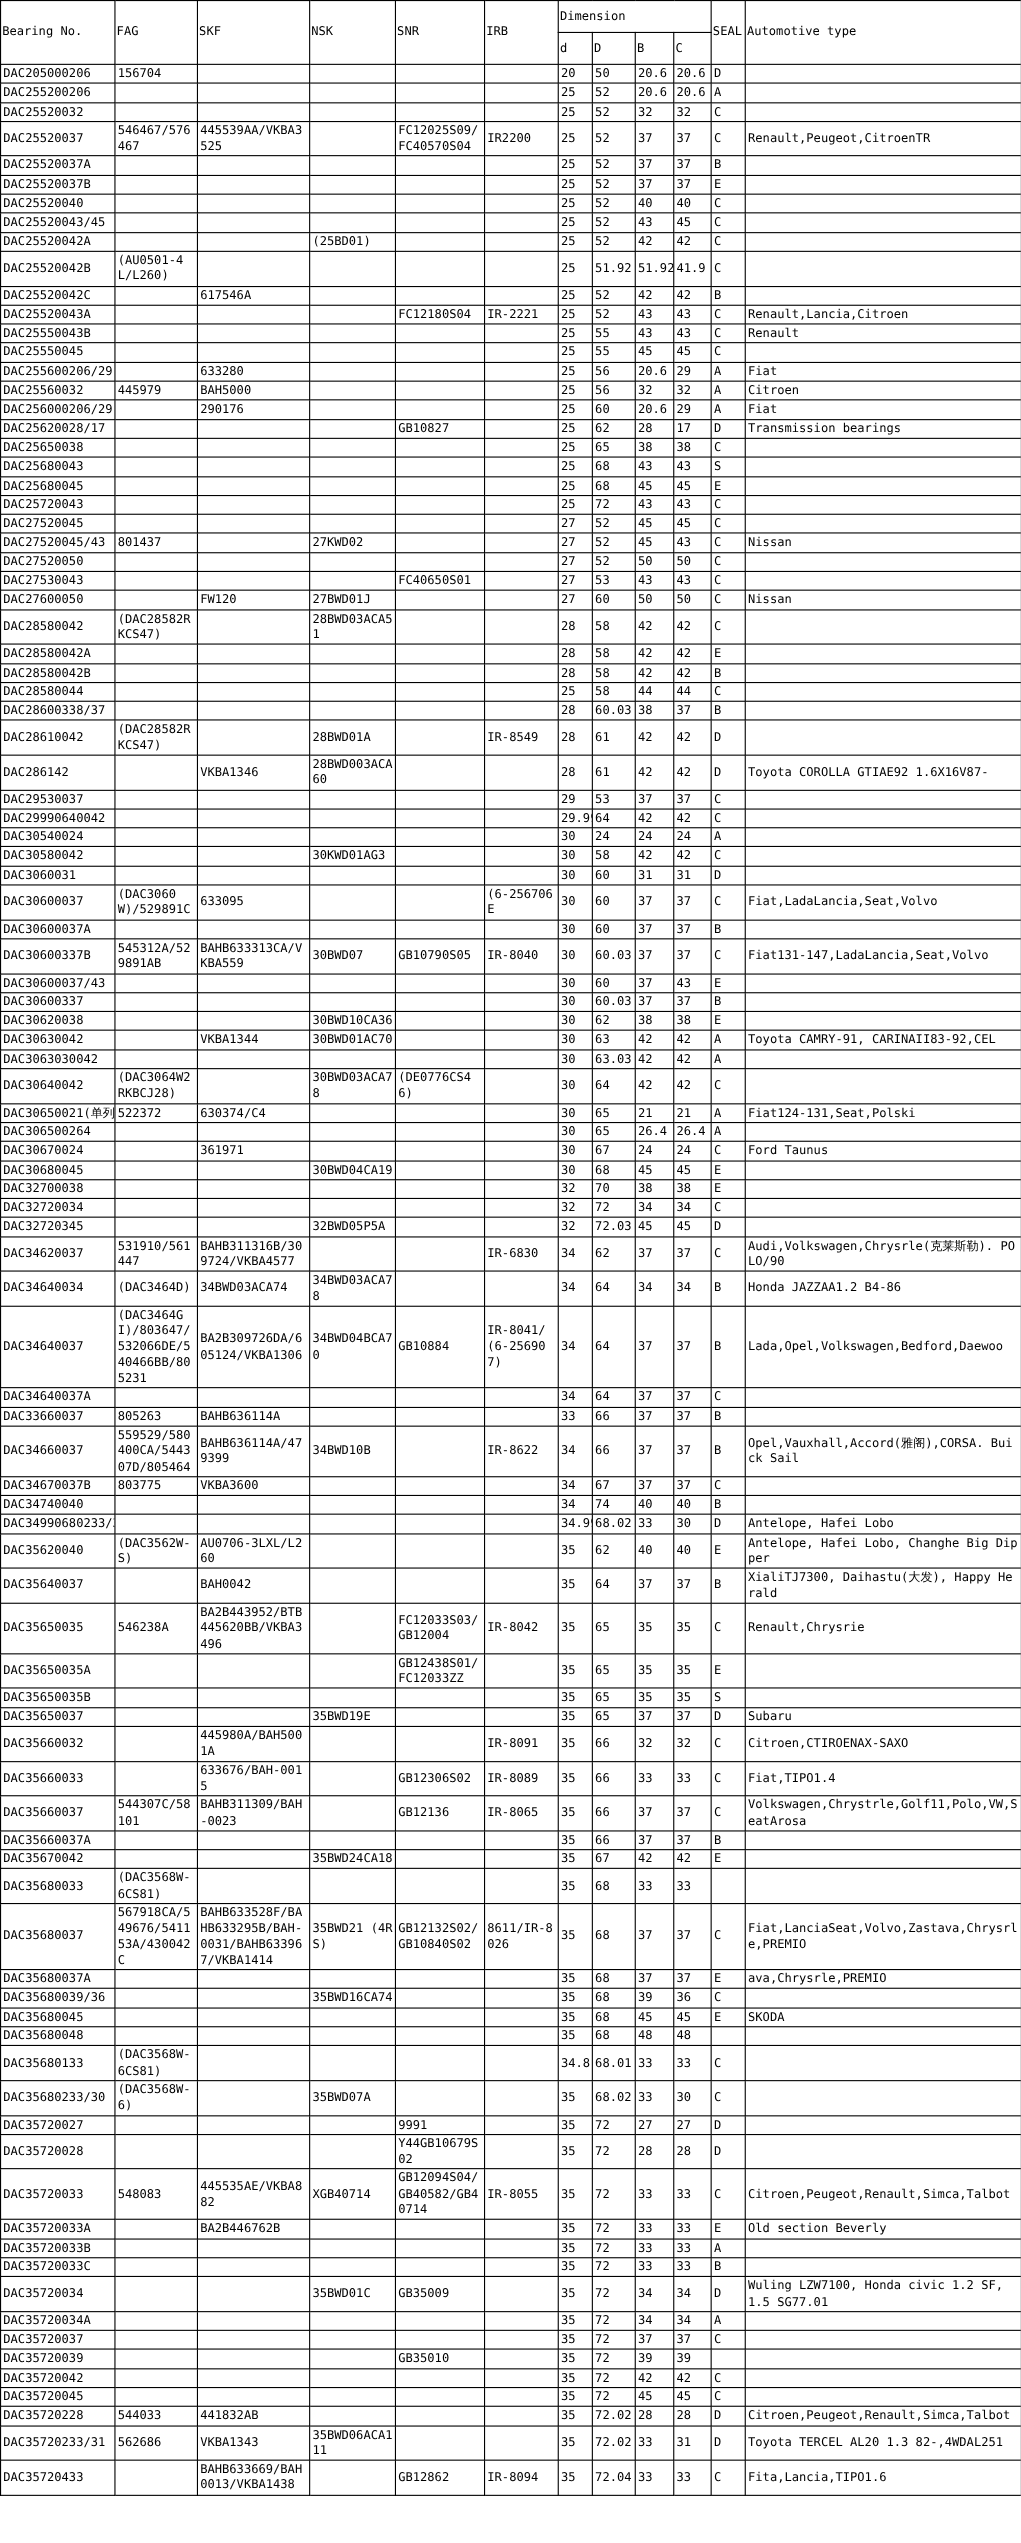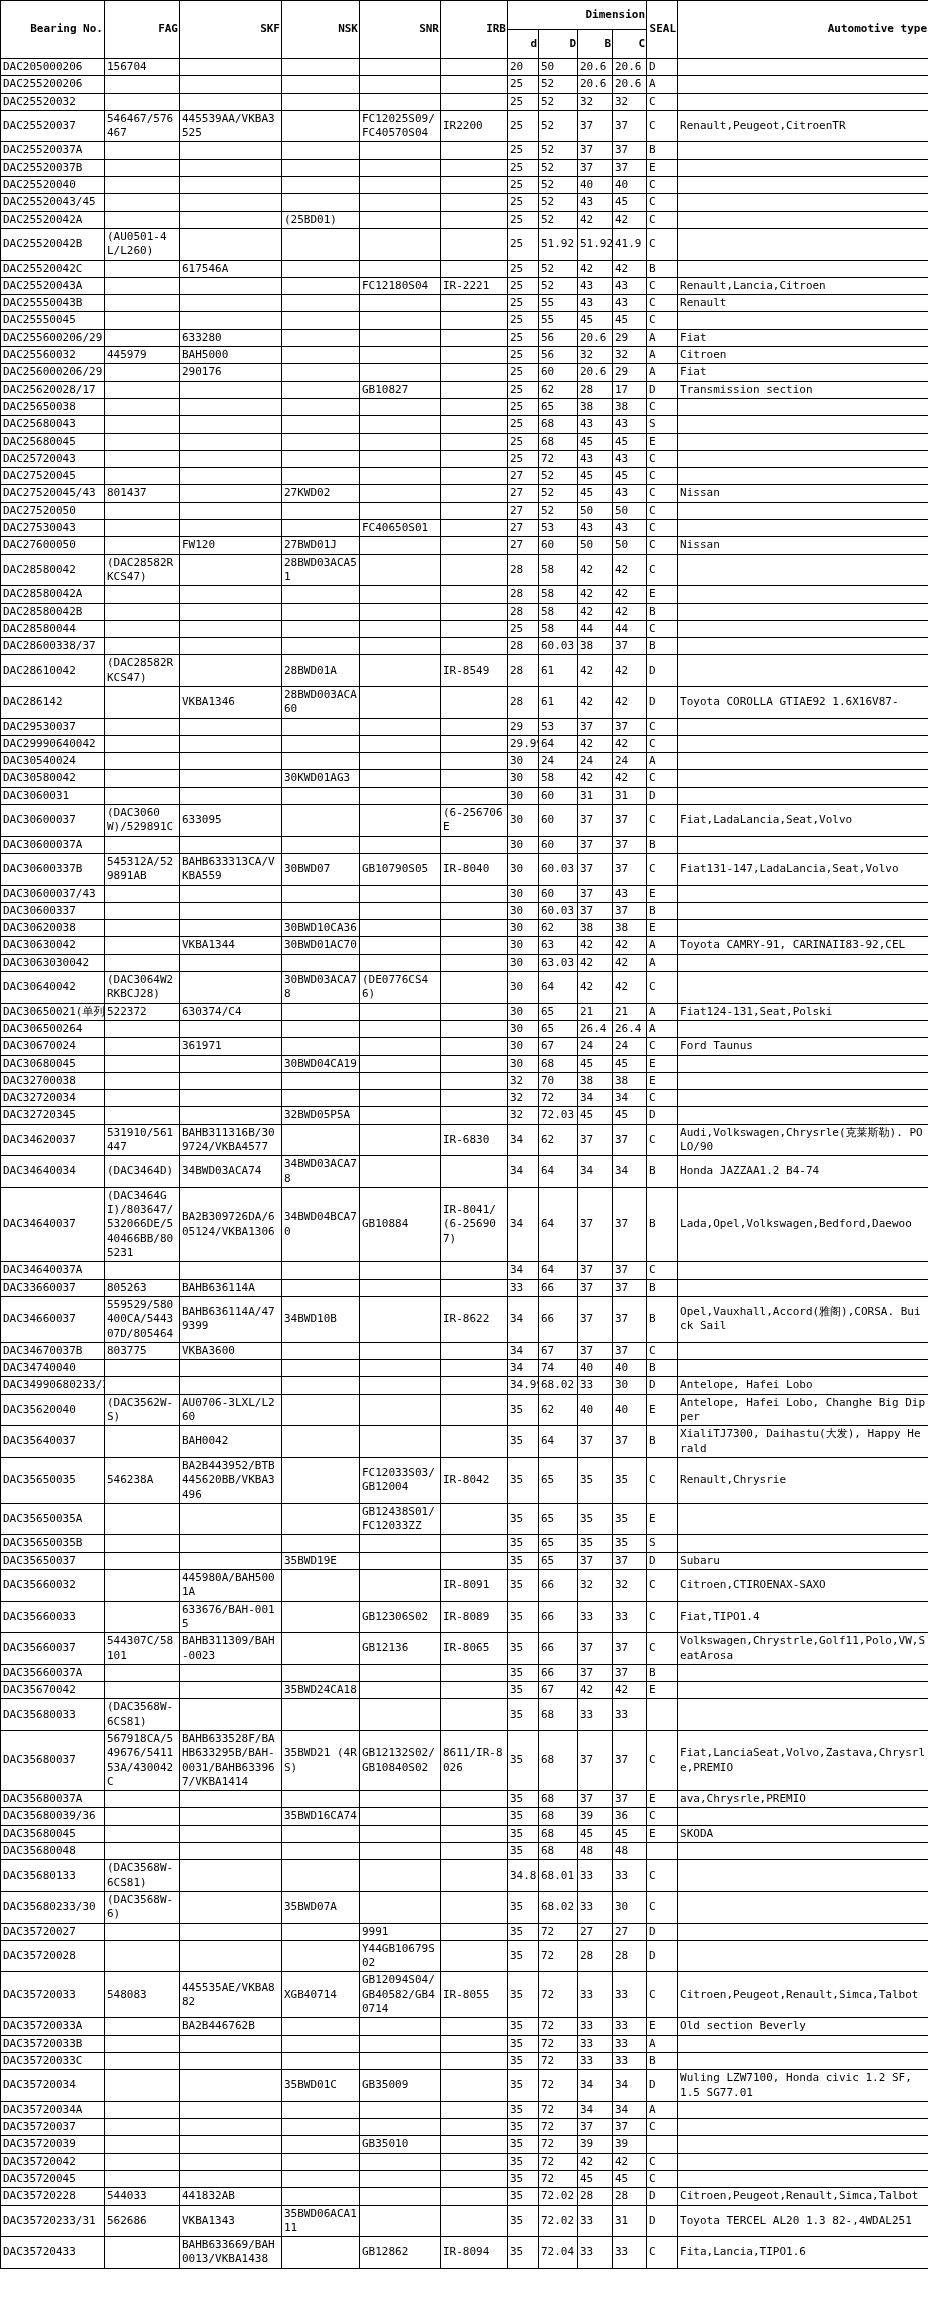--- a/index.html
+++ b/index.html
@@ -2,21 +2,21 @@
 <html><head>
 <meta charset="utf-8">
 <style>
   html,body{margin:0;padding:0;background:#ffffff;}
   #sheet{width:928px;}
   table{border-collapse:collapse;table-layout:fixed;width:928px;
         font-family:"DejaVu Sans Mono","Liberation Mono",monospace;
         font-size:11px;line-height:1.3;color:#000;}
   th,td{border:1px solid #000;padding:1px 2px;vertical-align:middle;
         text-align:left;word-break:break-all;overflow:hidden;}
-  thead th{text-align:right;font-weight:bold;height:26px;padding:1px;}
+  thead th{text-align:left;font-weight:normal;height:26px;padding:1px;}
   td.col-d,td.col-D,td.col-B,td.col-C,td.col-seal{word-break:normal;}
   td.col-bearing{white-space:nowrap;}
 </style>
 </head>
 <body>
 
 <div id="sheet">
   <table>
     <colgroup>
       <col style="width:104px">
@@ -295,21 +295,21 @@
           <td class="col-fag"></td>
           <td class="col-skf"></td>
           <td class="col-nsk"></td>
           <td class="col-snr">GB10827</td>
           <td class="col-irb"></td>
           <td class="col-d">25</td>
           <td class="col-D">62</td>
           <td class="col-B">28</td>
           <td class="col-C">17</td>
           <td class="col-seal">D</td>
-          <td class="col-auto">Transmission section</td>
+          <td class="col-auto">Transmission bearings</td>
         </tr>
         <tr>
           <td class="col-bearing">DAC25650038</td>
           <td class="col-fag"></td>
           <td class="col-skf"></td>
           <td class="col-nsk"></td>
           <td class="col-snr"></td>
           <td class="col-irb"></td>
           <td class="col-d">25</td>
           <td class="col-D">65</td>
@@ -841,21 +841,21 @@
           <td class="col-fag">(DAC3464D)</td>
           <td class="col-skf">34BWD03ACA74</td>
           <td class="col-nsk">34BWD03ACA78</td>
           <td class="col-snr"></td>
           <td class="col-irb"></td>
           <td class="col-d">34</td>
           <td class="col-D">64</td>
           <td class="col-B">34</td>
           <td class="col-C">34</td>
           <td class="col-seal">B</td>
-          <td class="col-auto">Honda JAZZAA1.2 B4-74</td>
+          <td class="col-auto">Honda JAZZAA1.2 B4-86</td>
         </tr>
         <tr>
           <td class="col-bearing">DAC34640037</td>
           <td class="col-fag">(DAC3464GI)/803647/532066DE/540466BB/805231</td>
           <td class="col-skf">BA2B309726DA/605124/VKBA1306</td>
           <td class="col-nsk">34BWD04BCA70</td>
           <td class="col-snr">GB10884</td>
           <td class="col-irb">IR-8041/(6-256907)</td>
           <td class="col-d">34</td>
           <td class="col-D">64</td>

